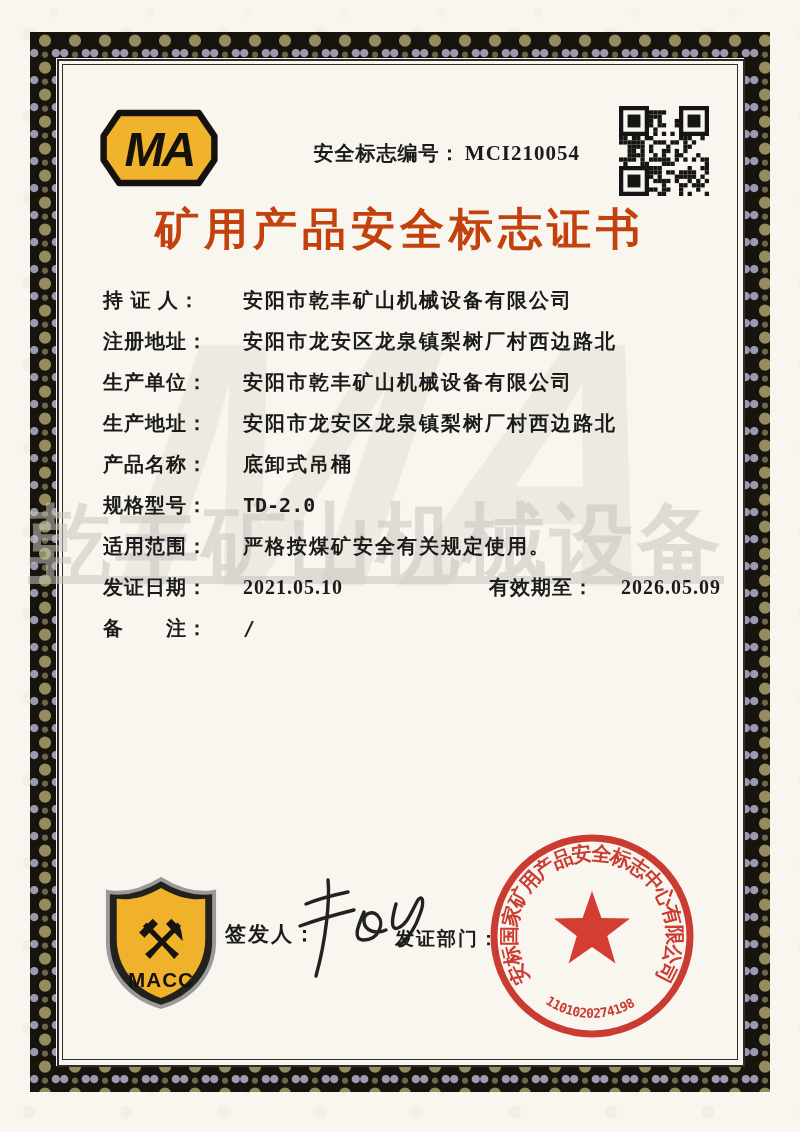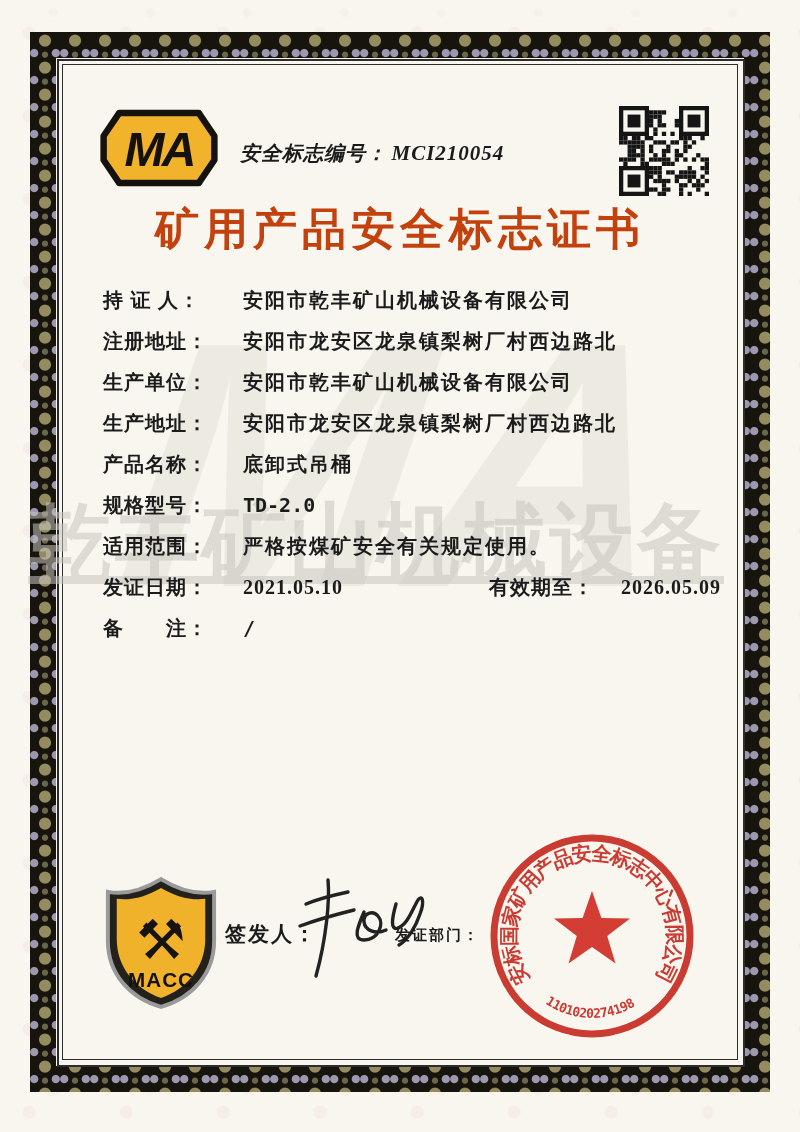--- a/index.html
+++ b/index.html
@@ -44,21 +44,21 @@
   .wm-ma{
     position:absolute;left:130px;top:290px;z-index:1;
     font-size:350px;line-height:1;font-style:italic;font-weight:900;
     color:rgba(160,152,140,.13);transform:skewX(-8deg);
     font-family:"Liberation Sans",sans-serif;
   }
 
   .content{position:absolute;inset:0;z-index:3;}
 
   .ma-logo{position:absolute;left:99px;top:107px;width:120px;height:82px;}
-  .cert-no{position:absolute;left:240px;top:140px;width:340px;text-align:left;white-space:nowrap;font-style:italic;}
+  .cert-no{position:absolute;left:240px;top:140px;width:340px;text-align:right;white-space:nowrap;}
   .cert-no .lbl{font-size:20px;font-weight:bold;letter-spacing:1px;}
   .cert-no .val{font-size:21px;font-weight:600;font-family:"Liberation Serif",serif;letter-spacing:1px;}
   .qr{position:absolute;left:619px;top:106px;width:90px;height:90px;}
 
   .title{
     position:absolute;left:0;right:0;top:200px;text-align:center;
     font-size:44px;font-weight:900;letter-spacing:5px;
     font-family:"Liberation Serif",serif;color:#c2410c;
   }
 
@@ -73,21 +73,21 @@
 
   .statement{
     position:absolute;left:94px;top:740px;width:622px;
     font-size:17.5px;line-height:1.62;font-weight:600;letter-spacing:.8px;
     font-family:"Liberation Serif",serif;text-align:justify;text-indent:2em;margin:0;
   }
 
   .shield{position:absolute;left:102px;top:875px;width:118px;height:136px;}
   .signer-label{position:absolute;left:225px;top:920px;font-size:21px;font-weight:bold;font-family:"Liberation Serif",serif;letter-spacing:2px;}
   .signature{position:absolute;left:290px;top:868px;width:150px;height:125px;}
-  .issuer-label{position:absolute;left:395px;top:926px;font-size:15px;font-weight:bold;font-family:"Liberation Serif",serif;letter-spacing:2px;}
+  .issuer-label{position:absolute;left:395px;top:926px;font-size:19px;font-weight:bold;font-family:"Liberation Serif",serif;letter-spacing:2px;}
   .stamp{position:absolute;left:486px;top:830px;width:212px;height:212px;opacity:.9;}
 </style>
 </head>
 <body>
 
 <div class="paper">
 
   <div class="frame">
     <div class="frame-inner"></div>
   </div>

